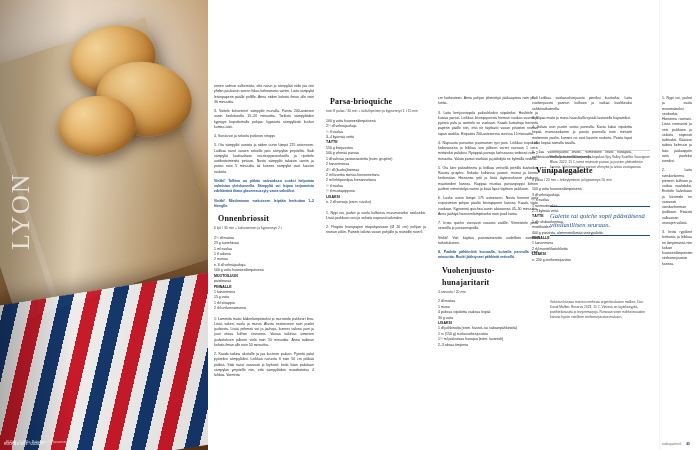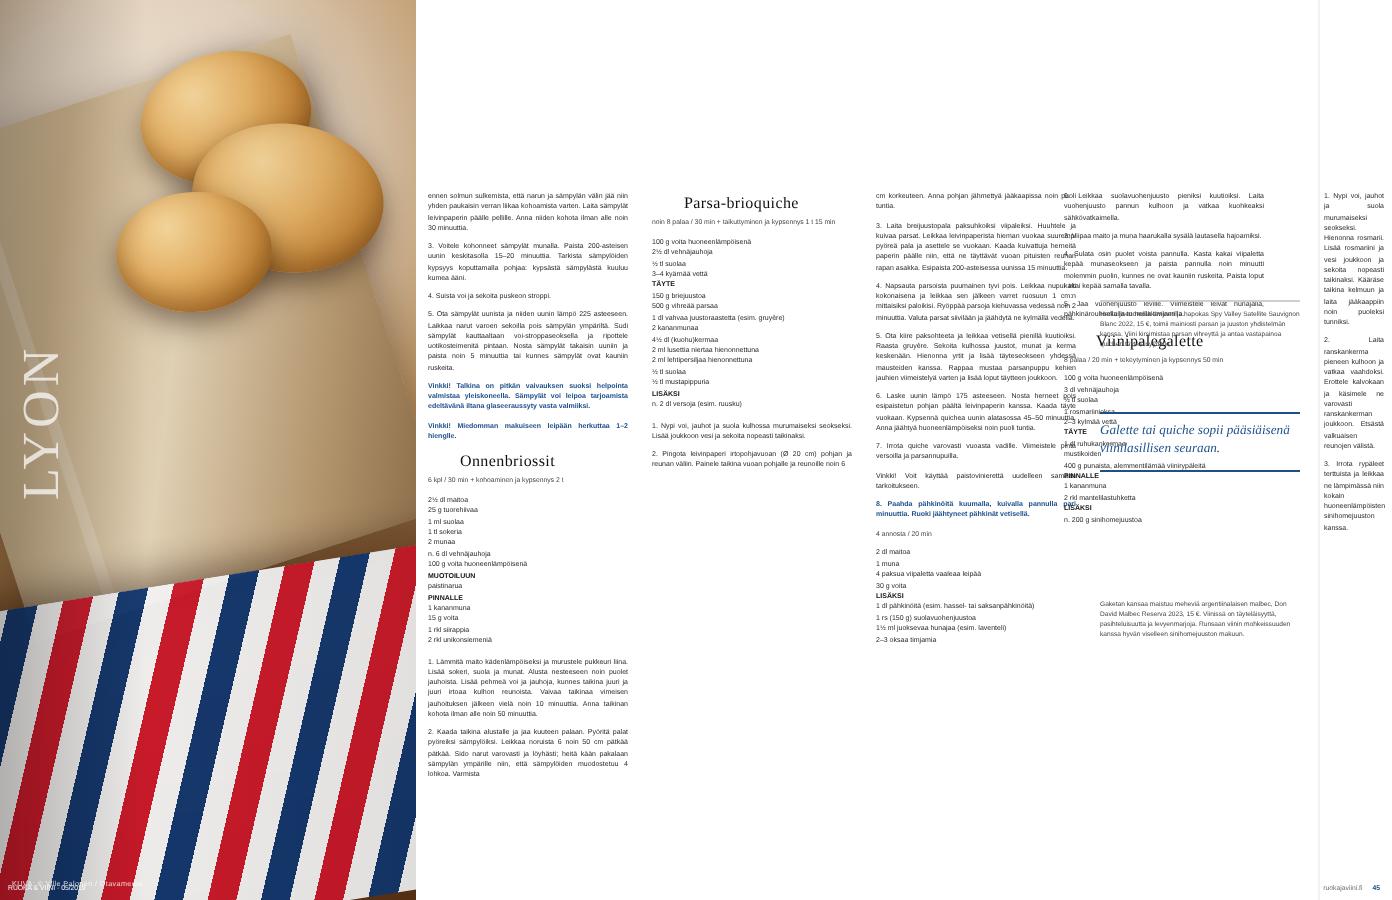--- a/index.html
+++ b/index.html
@@ -117,31 +117,31 @@
   .col {
     position: absolute;
     top: 96px;
     width: 102px;
     font-size: 3.5px;
     line-height: 1.5;
     color: #2a2a2a;
     text-align: justify;
   }
   .col p { margin: 0 0 4px 0; }
-  .col1 { left: 6px; top: 96px; }
+  .col1 { left: 6px; top: 84px; }
   .col2 { left: 118px; top: 96px; }
   .col3 { left: 230px; top: 96px; }
   .col4 { left: 324px; top: 96px; }
   .colw { width: 100px; }
   h2.recipe-title {
     font-family: "Liberation Serif", serif;
     font-size: 8px;
-    font-weight: normal;
+    font-weight: bold;
     color: #111111;
-    margin: 0 0 1px 16px;
+    margin: 0 0 1px 4px;
     letter-spacing: 0.2px;
   }
   .yield {
     font-size: 3.4px;
     color: #444;
     margin: 0 0 5px 0;
     line-height: 1.4;
   }
   ul.ing {
     list-style: none;
@@ -280,20 +280,21 @@
     <div class="col col3 colw">
       <p>cm korkeuteen. Anna pohjan jähmettyä jääkaapissa noin puoli tuntia.</p>
       <p>3. Laita breijuustopala paksuhkoiksi viipaleiksi. Huuhtele ja kuivaa parsat. Leikkaa leivinpaperista hieman vuokaa suurempi pyöreä pala ja asettele se vuokaan. Kaada kuivattuja herneitä paperin päälle niin, että ne täyttävät vuoan pituisten reunan rapan asakka. Esipaista 200-asteisessa uunissa 15 minuuttia.</p>
       <p>4. Napsauta parsoista puumainen tyvi pois. Leikkaa nupui irti kokonaisena ja leikkaa sen jälkeen varret ruosuun 1 cm:n mittaisiksi paloikisi. Ryöppää parsoja kiehuvassa vedessä noin 2 minuuttia. Valuta parsat siivilään ja jäähdytä ne kylmällä vedellä.</p>
       <p>5. Ota kiire paksohteeta ja leikkaa vetisellä pienillä kuutioiksi. Raasta gruyère. Sekoita kulhossa juustot, munat ja kerma keskenään. Hienonna yrtit ja lisää täyteseokseen yhdessä mausteiden kanssa. Rappaa mustaa parsanpuppu kehien jauhien viimeistelyä var­ten ja lisää loput täytteen joukkoon.</p>
       <p>6. Laske uunin lämpö 175 asteeseen. Nosta herneet pois esipaistetun pohjan päältä leivinpaperin kanssa. Kaada täyte vuokaan. Kypsennä quichea uunin alatasossa 45–50 minuuttia. Anna jäähtyä huoneenlämpöiseksi noin puoli tuntia.</p>
       <p>7. Irrota quiche varovasti vuoasta vadille. Viimeistele pinta versoilla ja parsannupuilla.</p>
       <p>Vinkki! Voit käyttää paistovinierettä uudelleen samaan tarkoitukseen.</p>
       <p class="vinkki">8. Paahda pähkinöitä kuumalla, kuivalla pannulla pari minuuttia. Ruoki jäähtyneet pähkinät vetisellä.</p>
 
+      <h2 class="recipe-title">Vuohenjuusto-hunajaritarit</h2>
       <div class="yield">4 annosta / 20 min</div>
       <ul class="ing">
         <li>2 dl maitoa</li>
         <li>1 muna</li>
         <li>4 paksua viipaletta vaaleaa leipää</li>
         <li>30 g voita</li>
         <li class="sub">LISÄKSI</li>
         <li>1 dl pähkinöitä (esim. hassel- tai saksanpähkinöitä)</li>
         <li>1 rs (150 g) suolavuohenjuustoa</li>
         <li>1½ ml juoksevaa hunajaa (esim. laventeli)</li>

